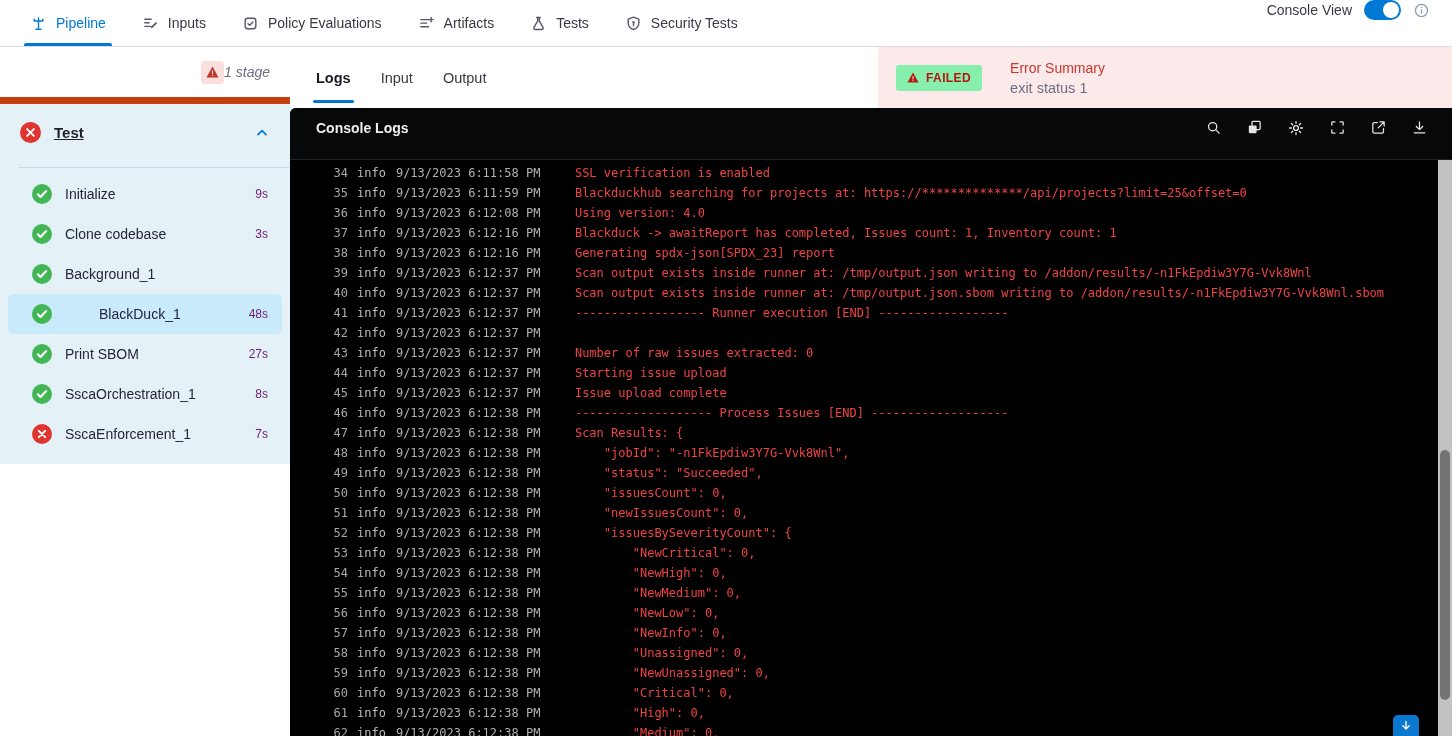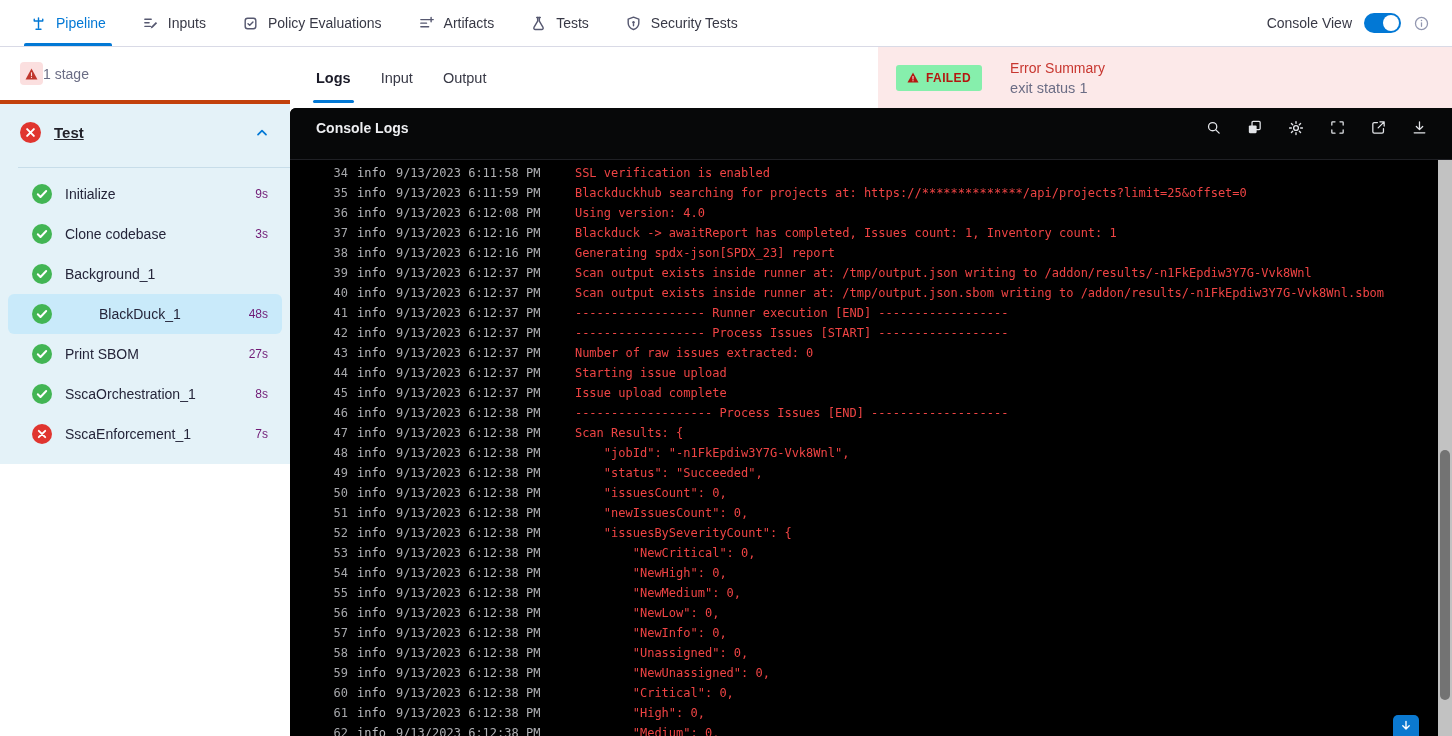--- a/index.html
+++ b/index.html
@@ -6,21 +6,21 @@
   html,body { margin:0; padding:0; }
   body {
     width:1452px; height:736px; overflow:hidden; background:#fff;
     font-family:"Liberation Sans", sans-serif; color:#22222a;
   }
   svg { display:block; }
 
   
   .topnav {
     height:47px; background:#fff; border-bottom:1px solid #d9dae6;
-    display:flex; align-items:center; justify-content:space-between;
+    display:flex; align-items:flex-start; justify-content:space-between;
     padding:0 22px 0 30px;
   }
   .nav-tabs { display:flex; align-items:center; gap:36px; height:100%; }
   .nav-tab {
     display:flex; align-items:center; gap:9px; height:100%;
     font-size:14px; font-weight:500; color:#383946; cursor:pointer; position:relative;
   }
   .nav-tab .tab-ico { color:#565870; }
   .nav-tab.active { color:#0278d5; }
   .nav-tab.active .tab-ico { color:#0278d5; }
@@ -39,22 +39,22 @@
     border-radius:50%; background:#fff;
   }
   .info-ico { color:#9297b0; cursor:pointer; }
 
   
   .content { display:flex; height:689px; }
 
   
   .sidebar { width:290px; flex:0 0 290px; background:#fff; }
   .stage-summary {
-    height:57px; display:flex; align-items:center; justify-content:flex-start;
-    padding:0 20px; border-bottom:4px solid #c2410c; background:#fff;
+    height:57px; display:flex; align-items:center; justify-content:flex-end;
+    padding:0 20px; border-bottom:7px solid #c2410c; background:#fff;font-style:italic;
   }
   .warn-chip {
     width:23px; height:23px; border-radius:4px; background:#fbdfdf;
     display:flex; align-items:center; justify-content:center;
   }
   .stage-count { font-size:14px; color:#6b6d85; }
   .stage-panel { background:#e4f2f8; padding-bottom:10px; }
   .stage-header { height:57px; display:flex; align-items:center; gap:13px; padding:0 20px; cursor:pointer; }
   .stage-name { font-size:15px; font-weight:600; color:#22222a;text-decoration:underline; }
   .stage-chevron { margin-left:auto; color:#0278d5; }
@@ -461,21 +461,20 @@
               <span class="log-num">41</span>
               <span class="log-level">info</span>
               <span class="log-time">9/13/2023 6:12:37 PM</span>
               <span class="log-msg">------------------ Runner execution [END] ------------------</span>
             </div>
 
             <div class="log-line">
               <span class="log-num">42</span>
               <span class="log-level">info</span>
               <span class="log-time">9/13/2023 6:12:37 PM</span>
-              <span class="log-msg">------------------ Process Issues [START] ------------------</span>
             </div>
 
             <div class="log-line">
               <span class="log-num">43</span>
               <span class="log-level">info</span>
               <span class="log-time">9/13/2023 6:12:37 PM</span>
               <span class="log-msg">Number of raw issues extracted: 0</span>
             </div>
 
             <div class="log-line">

